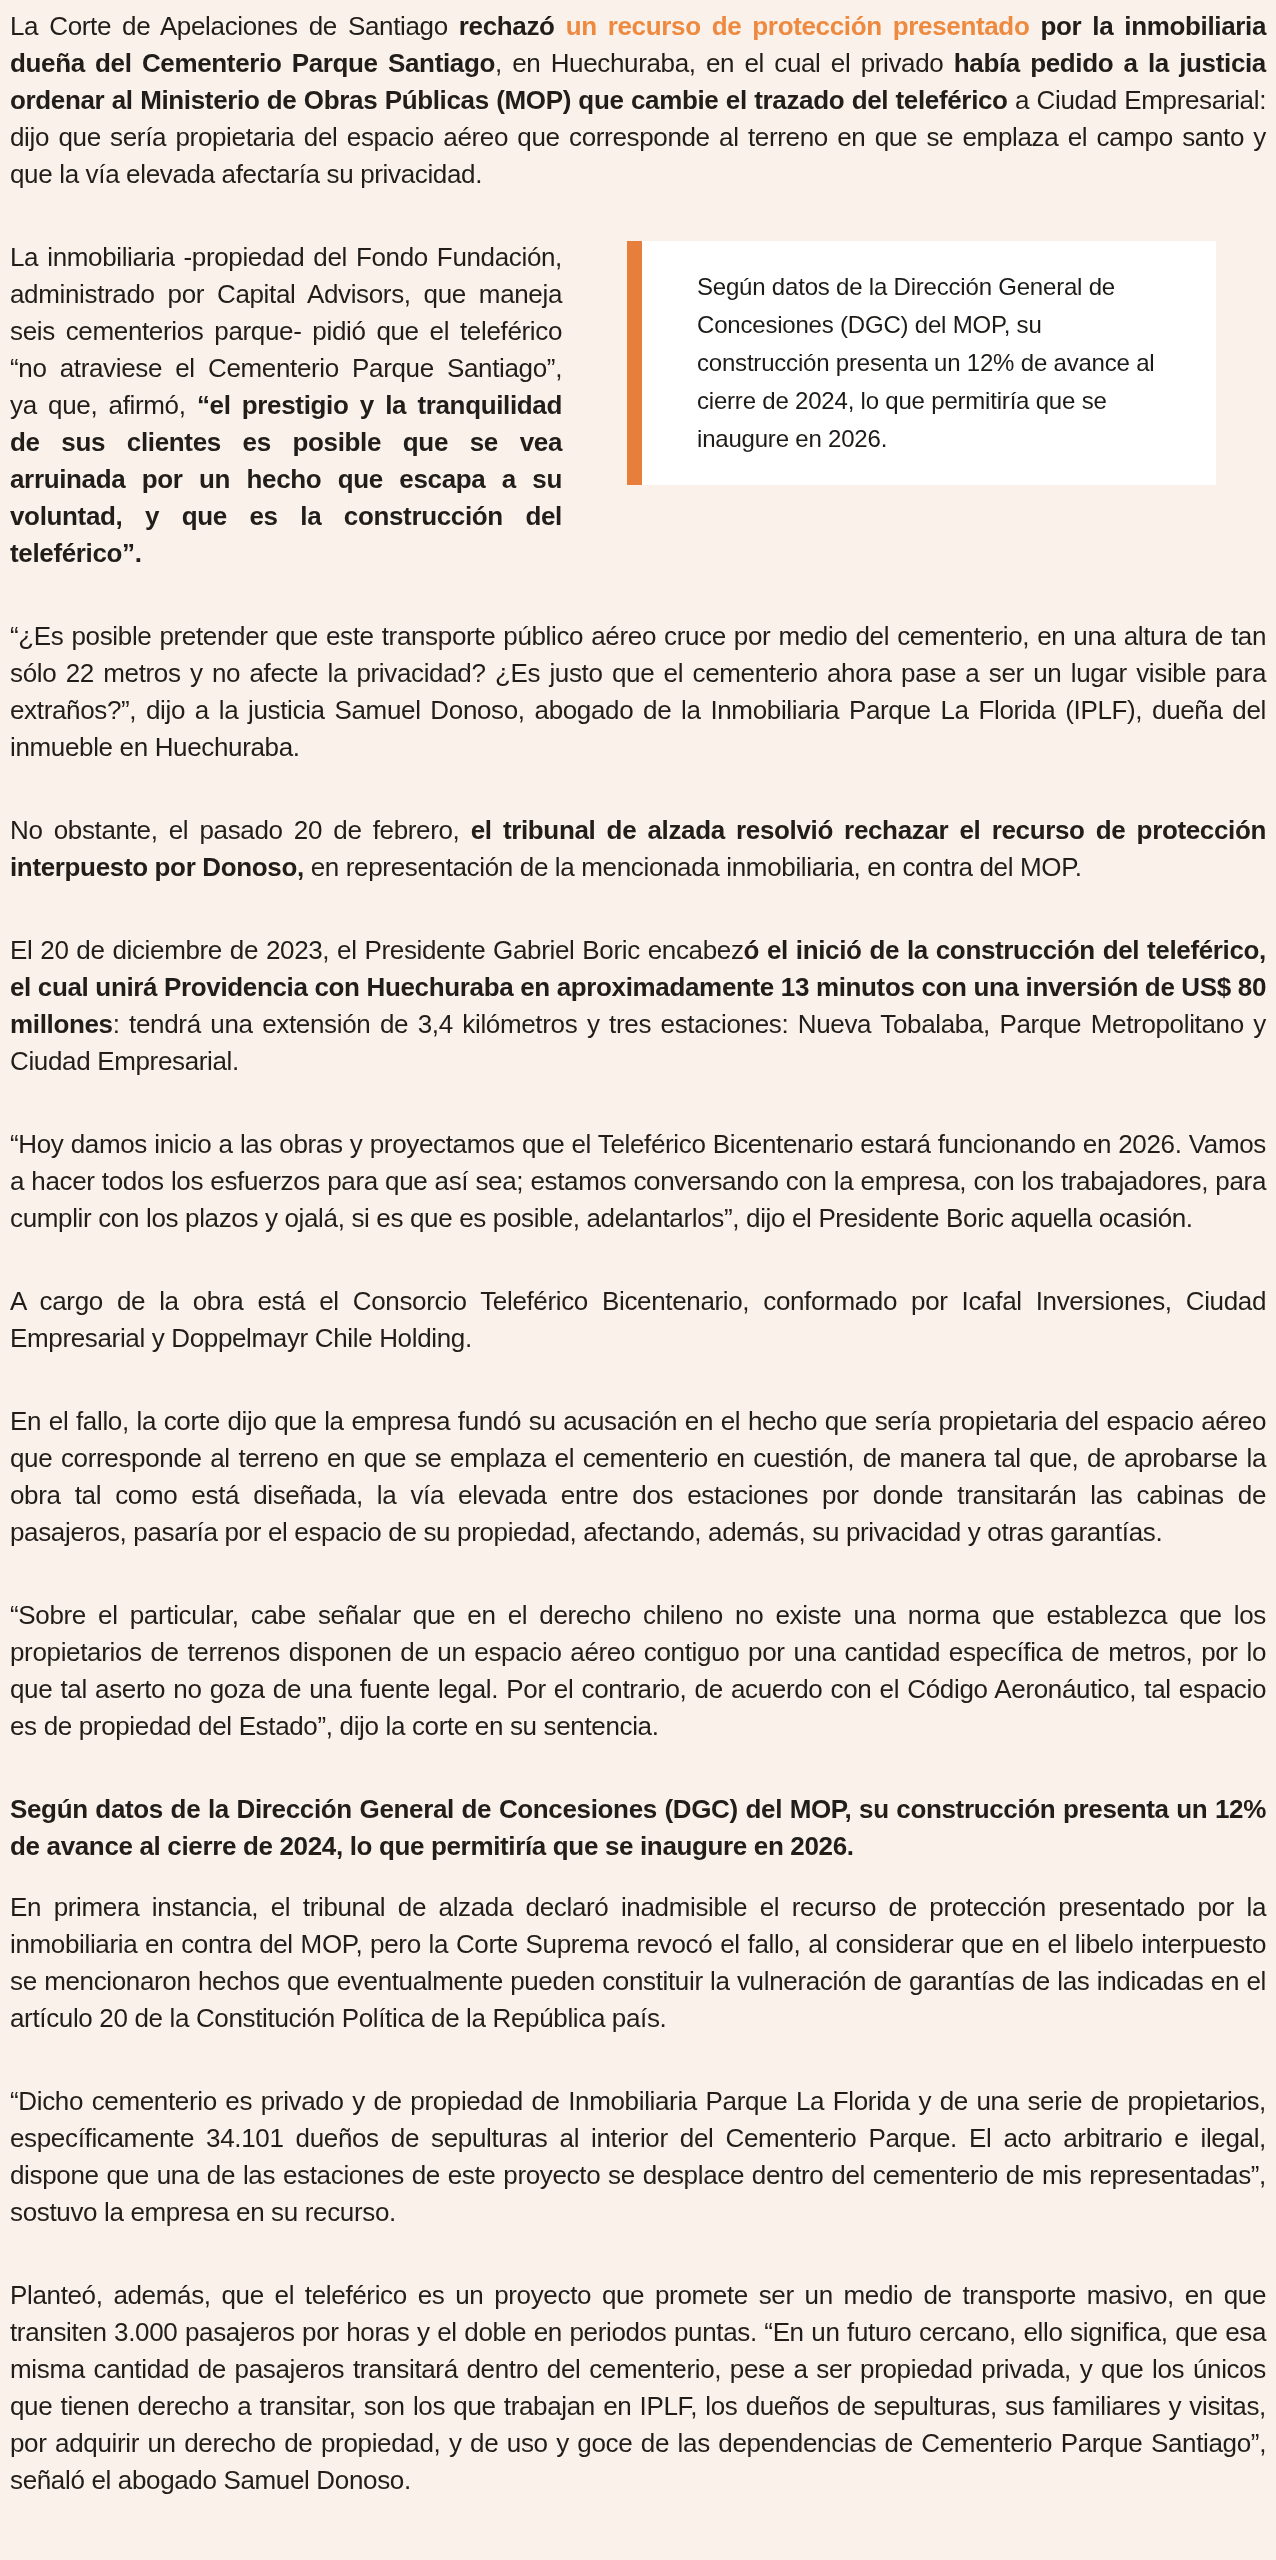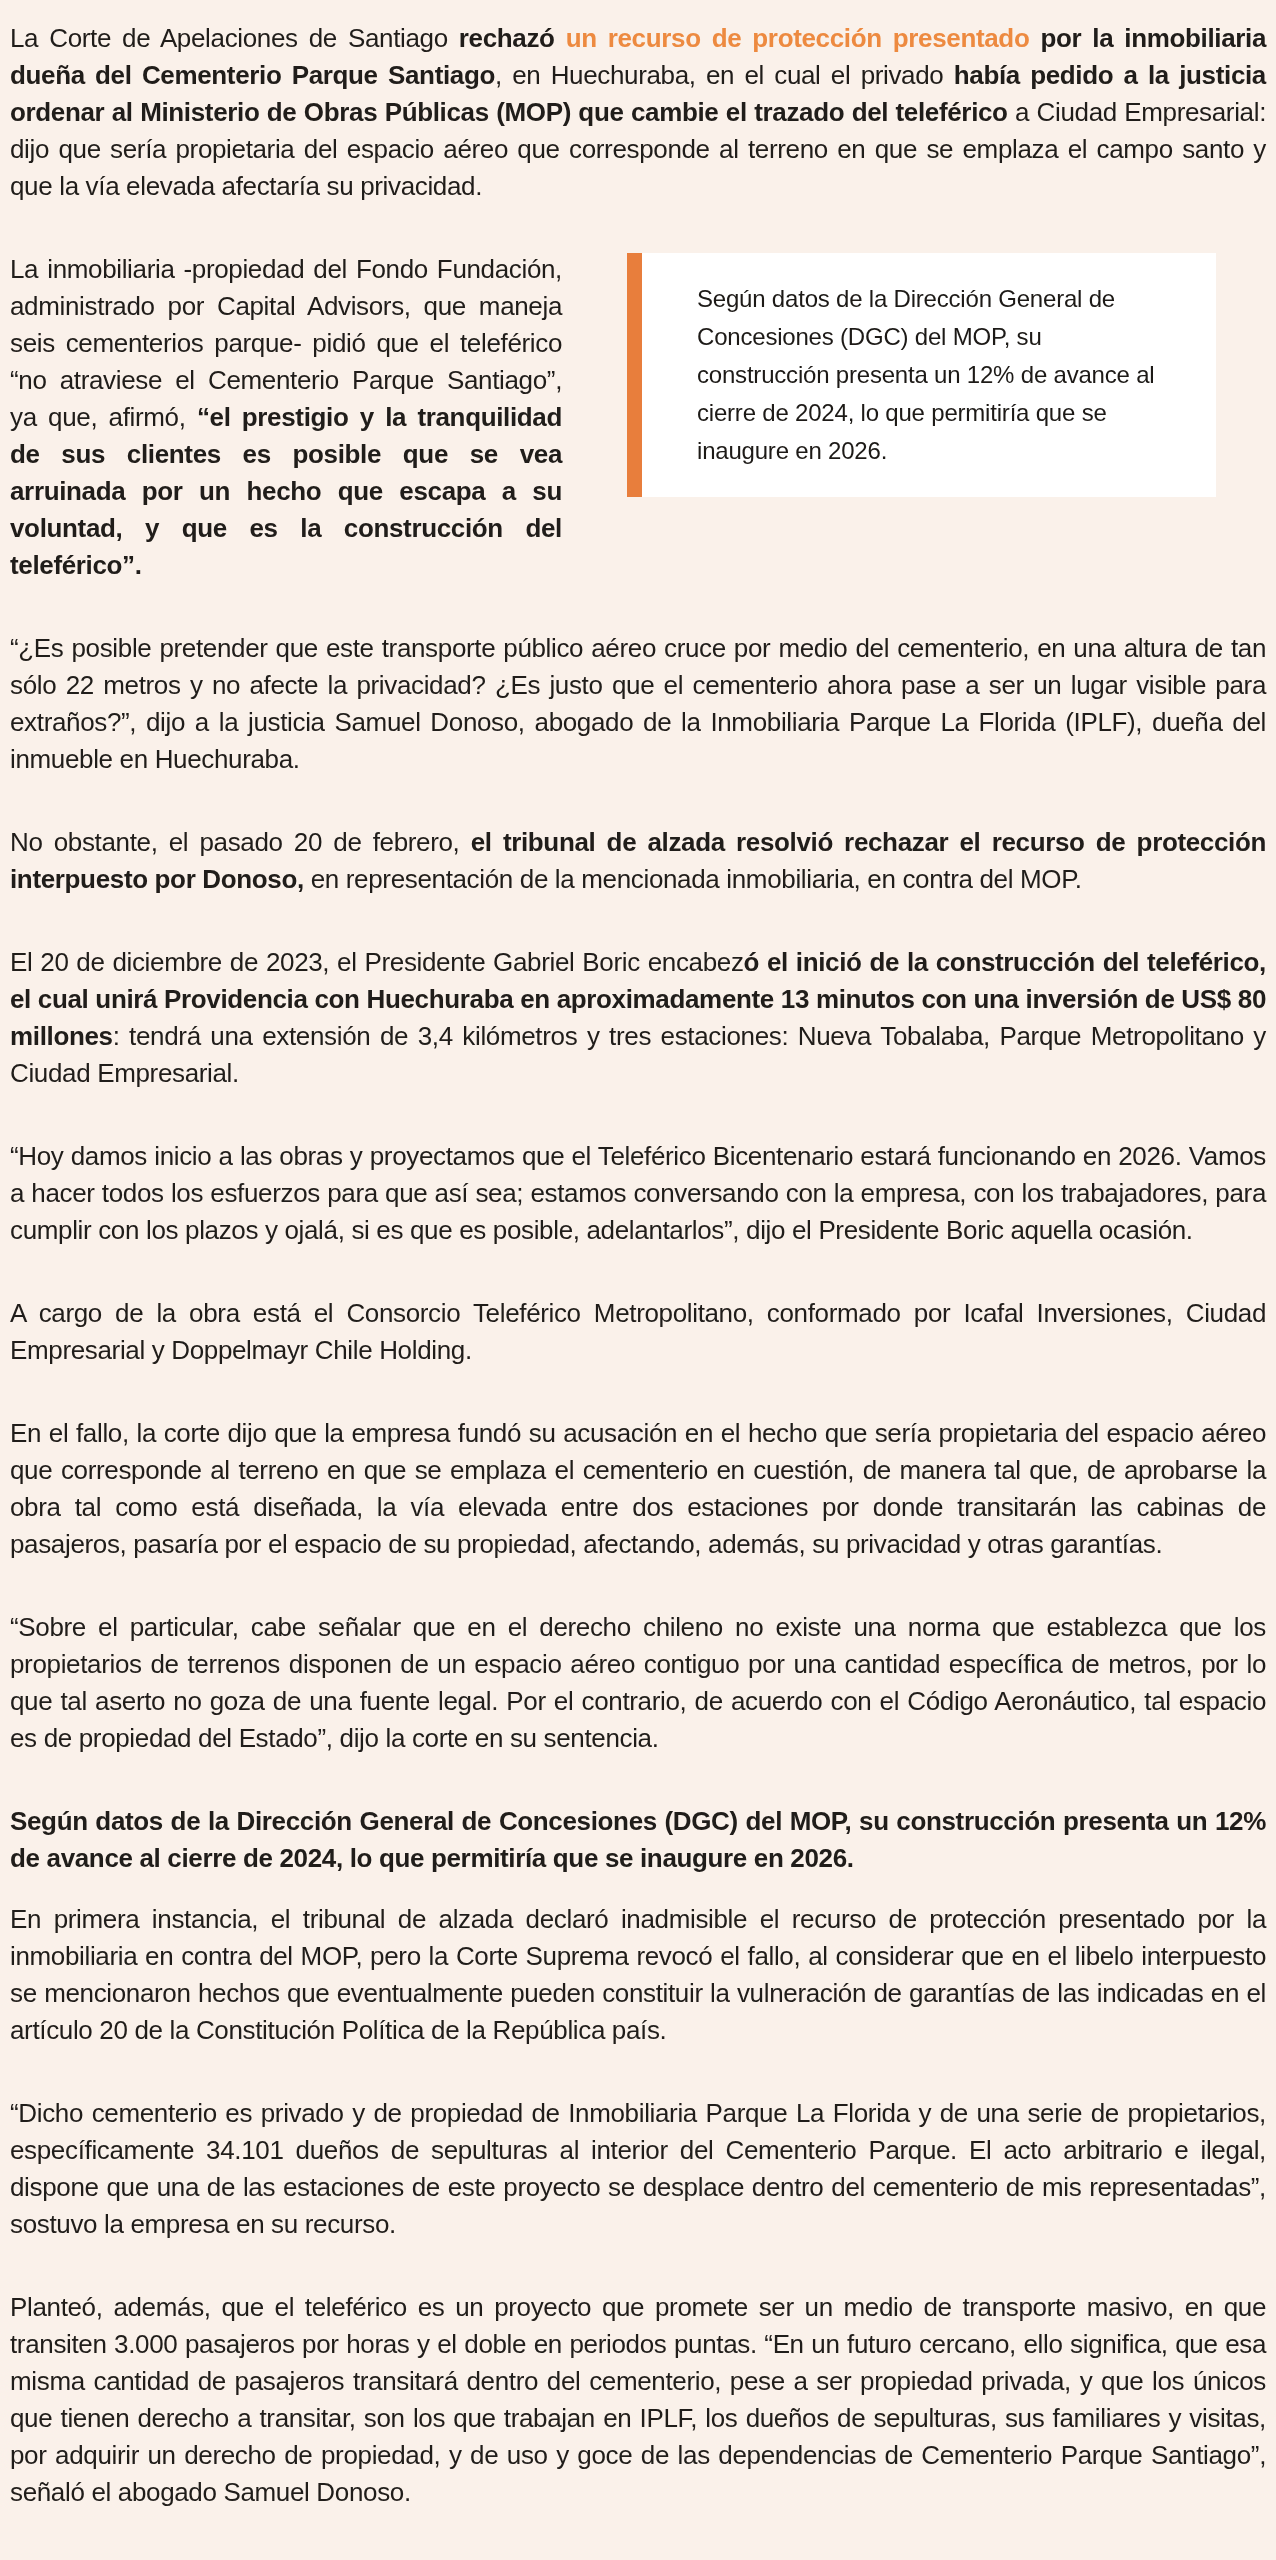--- a/index.html
+++ b/index.html
@@ -13,21 +13,21 @@
   html, body { margin: 0; padding: 0; }
   body {
     width: 1276px;
     height: 2560px;
     background: var(--bg);
     color: var(--text);
     font-family: "Liberation Sans", "DejaVu Sans", sans-serif;
     overflow: hidden;
   }
   .article {
-    padding: 20px 10px 0 10px;
+    padding: 8px 10px 0 10px;
   }
   .article p {
     margin: 0 0 46px 0;
     font-size: 26px;
     line-height: 37px;
     letter-spacing: -0.35px;
     text-align: justify;
     hyphens: none;
   }
   .article p.tight { margin-bottom: 24px; }
@@ -68,20 +68,20 @@
     <p><span class="run-regular">La Corte de Apelaciones de Santiago </span><span class="run-bold">rechazó </span><a href="#" class="run-link">un recurso de protección presentado</a><span class="run-bold"> por la inmobiliaria dueña del Cementerio Parque Santiago</span><span class="run-regular">, en Huechuraba, en el cual el privado </span><span class="run-bold">había pedido a la justicia ordenar al Ministerio de Obras Públicas (MOP) que cambie el trazado del teleférico</span><span class="run-regular"> a Ciudad Empresarial: dijo que sería propietaria del espacio aéreo que corresponde al terreno en que se emplaza el campo santo y que la vía elevada afectaría su privacidad.</span></p>
     <aside class="pullquote">
       <div class="pq-bar"></div>
       <div class="pq-text">Según datos de la Dirección General de Concesiones (DGC) del MOP, su construcción presenta un 12% de avance al cierre de 2024, lo que permitiría que se inaugure en 2026.</div>
     </aside>
     <p><span class="run-regular">La inmobiliaria -propiedad del Fondo Fundación, administrado por Capital Advisors, que maneja seis cementerios parque- pidió que el teleférico “no atraviese el Cementerio Parque Santiago”, ya que, afirmó, </span><span class="run-bold">“el prestigio y la tranquilidad de sus clientes es posible que se vea arruinada por un hecho que escapa a su voluntad, y que es la construcción del teleférico”.</span></p>
     <p><span class="run-regular">“¿Es posible pretender que este transporte público aéreo cruce por medio del cementerio, en una altura de tan sólo 22 metros y no afecte la privacidad? ¿Es justo que el cementerio ahora pase a ser un lugar visible para extraños?”, dijo a la justicia Samuel Donoso, abogado de la Inmobiliaria Parque La Florida (IPLF), dueña del inmueble en Huechuraba.</span></p>
     <p><span class="run-regular">No obstante, el pasado 20 de febrero, </span><span class="run-bold">el tribunal de alzada resolvió rechazar el recurso de protección interpuesto por Donoso,</span><span class="run-regular"> en representación de la mencionada inmobiliaria, en contra del MOP.</span></p>
     <p><span class="run-regular">El 20 de diciembre de 2023, el Presidente Gabriel Boric encabez</span><span class="run-bold">ó el inició de la construcción del teleférico, el cual unirá Providencia con Huechuraba en aproximadamente 13 minutos con una inversión de US$ 80 millones</span><span class="run-regular">: tendrá una extensión de 3,4 kilómetros y tres estaciones: Nueva Tobalaba, Parque Metropolitano y Ciudad Empresarial.</span></p>
     <p><span class="run-regular">“Hoy damos inicio a las obras y proyectamos que el Teleférico Bicentenario estará funcionando en 2026. Vamos a hacer todos los esfuerzos para que así sea; estamos conversando con la empresa, con los trabajadores, para cumplir con los plazos y ojalá, si es que es posible, adelantarlos”, dijo el Presidente Boric aquella ocasión.</span></p>
-    <p><span class="run-regular">A cargo de la obra está el Consorcio Teleférico Metropolitano, conformado por Icafal Inversiones, Ciudad Empresarial y Doppelmayr Chile Holding.</span></p>
+    <p><span class="run-regular">A cargo de la obra está el Consorcio Teleférico Bicentenario, conformado por Icafal Inversiones, Ciudad Empresarial y Doppelmayr Chile Holding.</span></p>
     <p><span class="run-regular">En el fallo, la corte dijo que la empresa fundó su acusación en el hecho que sería propietaria del espacio aéreo que corresponde al terreno en que se emplaza el cementerio en cuestión, de manera tal que, de aprobarse la obra tal como está diseñada, la vía elevada entre dos estaciones por donde transitarán las cabinas de pasajeros, pasaría por el espacio de su propiedad, afectando, además, su privacidad y otras garantías.</span></p>
     <p><span class="run-regular">“Sobre el particular, cabe señalar que en el derecho chileno no existe una norma que establezca que los propietarios de terrenos disponen de un espacio aéreo contiguo por una cantidad específica de metros, por lo que tal aserto no goza de una fuente legal. Por el contrario, de acuerdo con el Código Aeronáutico, tal espacio es de propiedad del Estado”, dijo la corte en su sentencia.</span></p>
     <p class="tight"><span class="run-bold">Según datos de la Dirección General de Concesiones (DGC) del MOP, su construcción presenta un 12% de avance al cierre de 2024, lo que permitiría que se inaugure en 2026.</span></p>
     <p><span class="run-regular">En primera instancia, el tribunal de alzada declaró inadmisible el recurso de protección presentado por la inmobiliaria en contra del MOP, pero la Corte Suprema revocó el fallo, al considerar que en el libelo interpuesto se mencionaron hechos que eventualmente pueden constituir la vulneración de garantías de las indicadas en el artículo 20 de la Constitución Política de la República país.</span></p>
     <p><span class="run-regular">“Dicho cementerio es privado y de propiedad de Inmobiliaria Parque La Florida y de una serie de propietarios, específicamente 34.101 dueños de sepulturas al interior del Cementerio Parque. El acto arbitrario e ilegal, dispone que una de las estaciones de este proyecto se desplace dentro del cementerio de mis representadas”, sostuvo la empresa en su recurso.</span></p>
     <p><span class="run-regular">Planteó, además, que el teleférico es un proyecto que promete ser un medio de transporte masivo, en que transiten 3.000 pasajeros por horas y el doble en periodos puntas. “En un futuro cercano, ello significa, que esa misma cantidad de pasajeros transitará dentro del cementerio, pese a ser propiedad privada, y que los únicos que tienen derecho a transitar, son los que trabajan en IPLF, los dueños de sepulturas, sus familiares y visitas, por adquirir un derecho de propiedad, y de uso y goce de las dependencias de Cementerio Parque Santiago”, señaló el abogado Samuel Donoso.</span></p>
   </div>
 
 </body></html>

